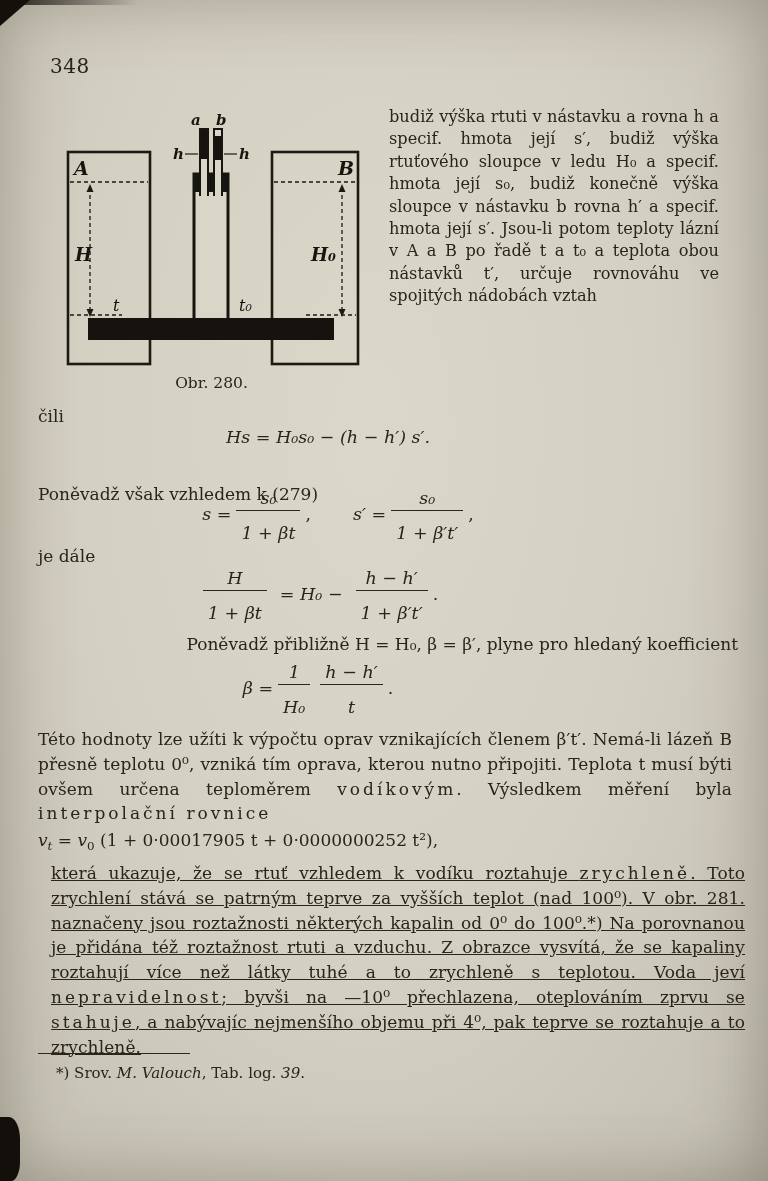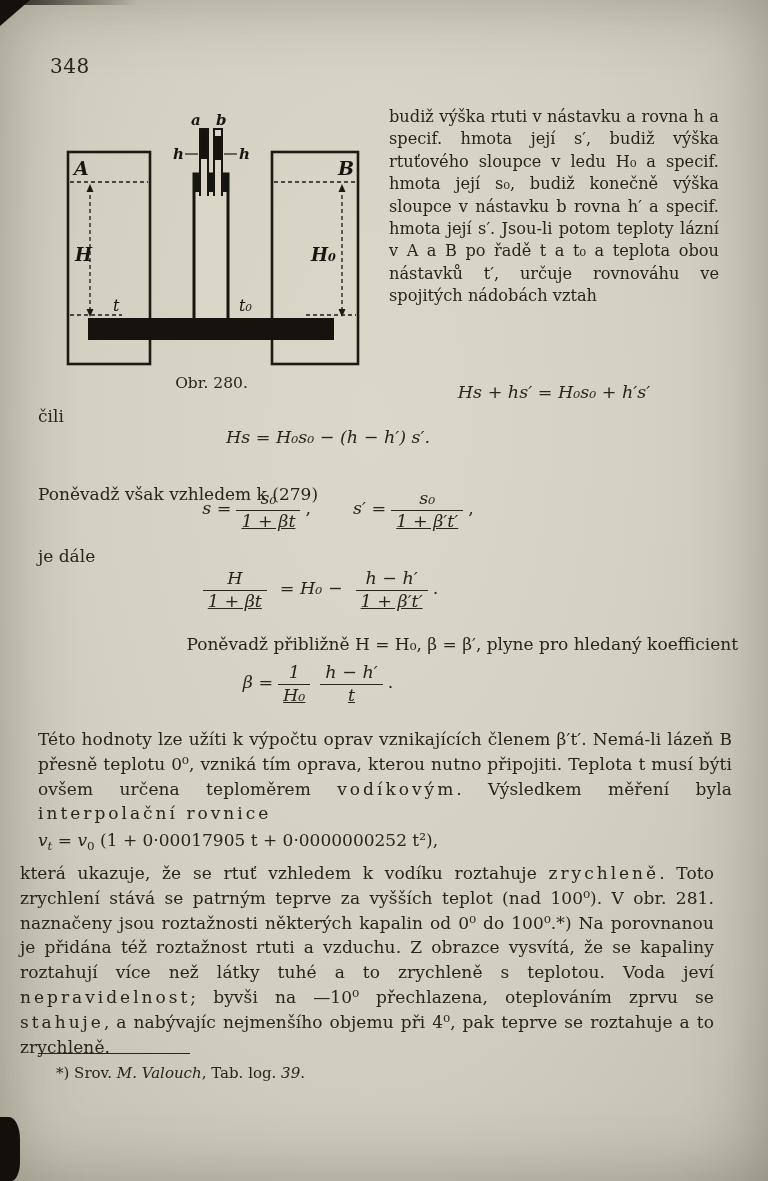--- a/index.html
+++ b/index.html
@@ -17,40 +17,40 @@
   .abs{position:absolute;}
   .corner-tl{left:0;top:0;width:30px;height:26px;background:#14110c;clip-path:polygon(0 0,100% 0,0 100%);}
   .top-smudge{left:18px;top:0;width:120px;height:5px;background:linear-gradient(90deg,rgba(20,17,12,.8),rgba(20,17,12,0));}
   .corner-bl{left:0;top:1117px;width:20px;height:64px;background:#13100b;border-radius:0 55% 45% 0 / 0 35% 30% 0;}
   .pageno{left:50px;top:54px;font-size:20px;letter-spacing:.5px;}
   .figure{left:58px;top:112px;}
   .figcap{left:58px;top:374px;width:307px;text-align:center;font-size:15.5px;}
   .sidetext{left:389px;top:106px;width:330px;font-size:16.2px;line-height:22.4px;text-align:justify;}
   .body-par{font-size:17px;line-height:24.8px;text-align:justify;letter-spacing:.1px;}
   .p1{left:38px;top:727px;width:694px;}
-  .p2{left:20px;top:861px;width:694px;}
+  .p2{left:51px;top:861px;width:694px;text-decoration:underline;}
   .lead{font-size:17px;}
   .cili{left:38px;top:406px;}
   .p279{left:38px;top:484px;text-align:right;}
   .jedale{left:38px;top:546px;}
   .pon2{left:38px;top:634px;width:700px;text-align:right;}
   .eq{font-size:17.5px;}
   .eq1{left:389px;top:382px;width:330px;text-align:center;}
   .eq2{left:38px;top:427px;width:580px;text-align:center;}
   .eq3{left:38px;top:488px;width:600px;text-align:center;}
   .eq4{left:38px;top:568px;width:560px;text-align:center;}
   .eq5{left:38px;top:662px;width:560px;text-align:center;}
   .eq6{left:38px;top:830px;width:640px;text-align:left;font-size:17px;}
   .it{font-style:italic;}
   .sp{letter-spacing:3px;}
   .gap{margin-left:42px;}
   .mid{margin:0 8px;}
   .frac{display:inline-block;vertical-align:middle;text-align:center;margin:0 5px;}
   .frac .num{display:block;padding:0 5px 2px;font-style:italic;}
-  .frac .den{display:block;border-top:1.5px solid #2a261b;padding:0 5px 0;text-decoration:underline;}
+  .frac .den{display:block;border-top:1.5px solid #2a261b;padding:12px 5px 0;}
   .fnrule{left:38px;top:1053px;width:152px;border-top:1.4px solid #2a261b;height:0;}
   .footnote{left:56px;top:1064px;font-size:15px;}
   sub{font-size:70%;}
 </style>
 </head>
 <body>
 
 <div class="page">
 
   <div class="abs corner-tl"></div>
@@ -114,21 +114,20 @@
       <text x="158" y="13" font-size="15" font-weight="bold">b</text>
       <text x="115" y="47" font-size="15" font-weight="bold">h</text>
       <text x="181" y="47" font-size="15" font-weight="bold">h</text>
     </g>
   </svg>
 
   <div class="abs figcap">Obr. 280.</div>
 
   <div class="abs sidetext">budiž výška rtuti v nástavku a rovna h a specif. hmota její s′, budiž výška rtuťového sloupce v ledu H₀ a specif. hmota její s₀, budiž konečně výška sloupce v nástavku b rovna h′ a specif. hmota její s′. Jsou-li potom teploty lázní v A a B po řadě t a t₀ a teplota obou nástavků t′, určuje rovnováhu ve spojitých nádobách vztah</div>
 
-  <div class="abs eq eq1 it">Hs + hs′ = H₀s₀ + h′s′</div>
 
   <div class="abs lead cili">čili</div>
 
   <div class="abs eq eq2 it">Hs = H₀s₀ − (h − h′) s′.</div>
 
   <div class="abs lead p279">Poněvadž však vzhledem k (279)</div>
 
   <div class="abs eq eq3">
     <span class="it">s =</span><span class="frac"><span class="num it">s₀</span><span class="den it">1 + βt</span></span><span>,</span><span class="it gap">s′ =</span><span class="frac"><span class="num it">s₀</span><span class="den it">1 + β′t′</span></span><span>,</span>
   </div>

